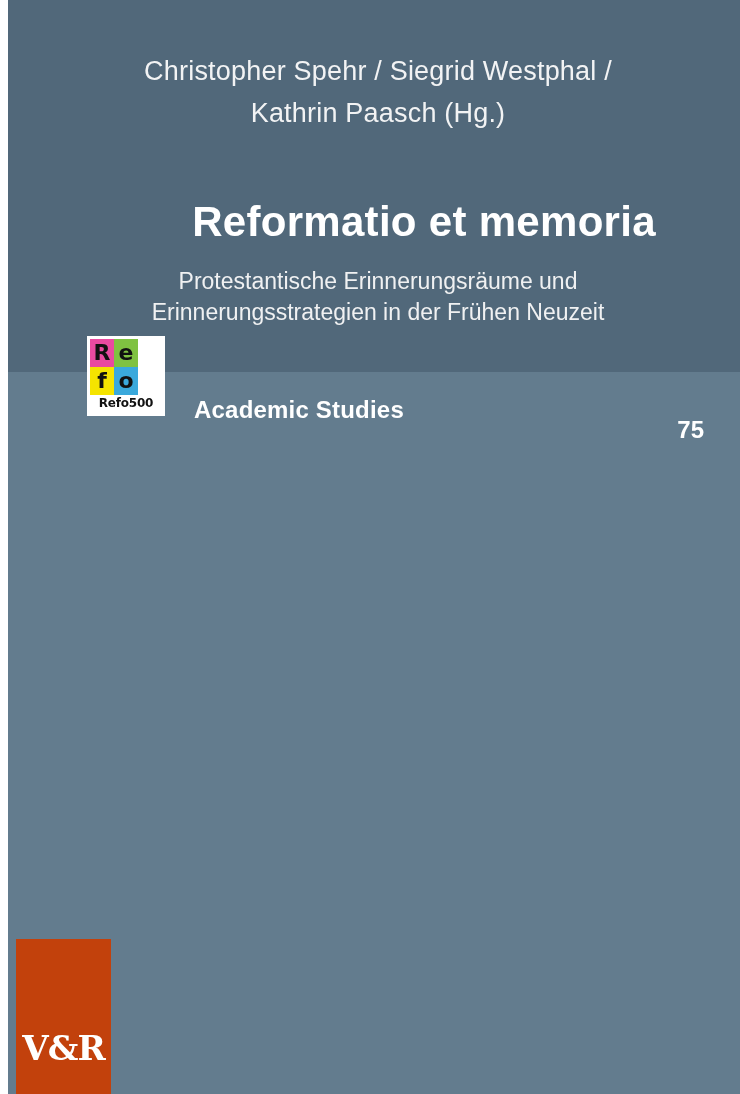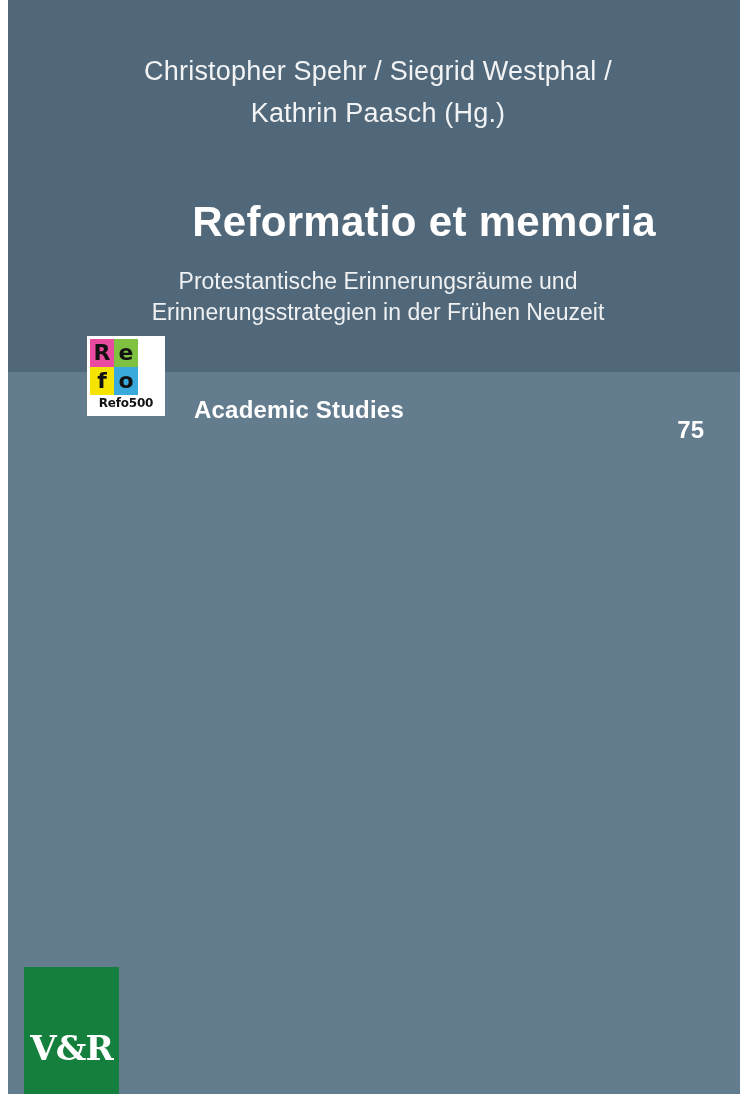--- a/index.html
+++ b/index.html
@@ -158,25 +158,25 @@
     font-family: "DejaVu Sans", sans-serif;
     font-size: 12px;
     font-weight: bold;
     color: #111111;
     letter-spacing: -0.2px;
   }
 
   
   .logo-vr {
     position: absolute;
-    left: 16px;
+    left: 8px;
     bottom: 0;
     width: 95px;
-    height: 127px;
-    background: #15803d;
+    height: 155px;
+    background: #c2410c;
   }
   .logo-vr .mark {
     position: absolute;
     left: 0;
     bottom: 26px;
     width: 95px;
     text-align: center;
     color: #ffffff;
     font-family: "DejaVu Serif", serif;
     font-size: 34px;

